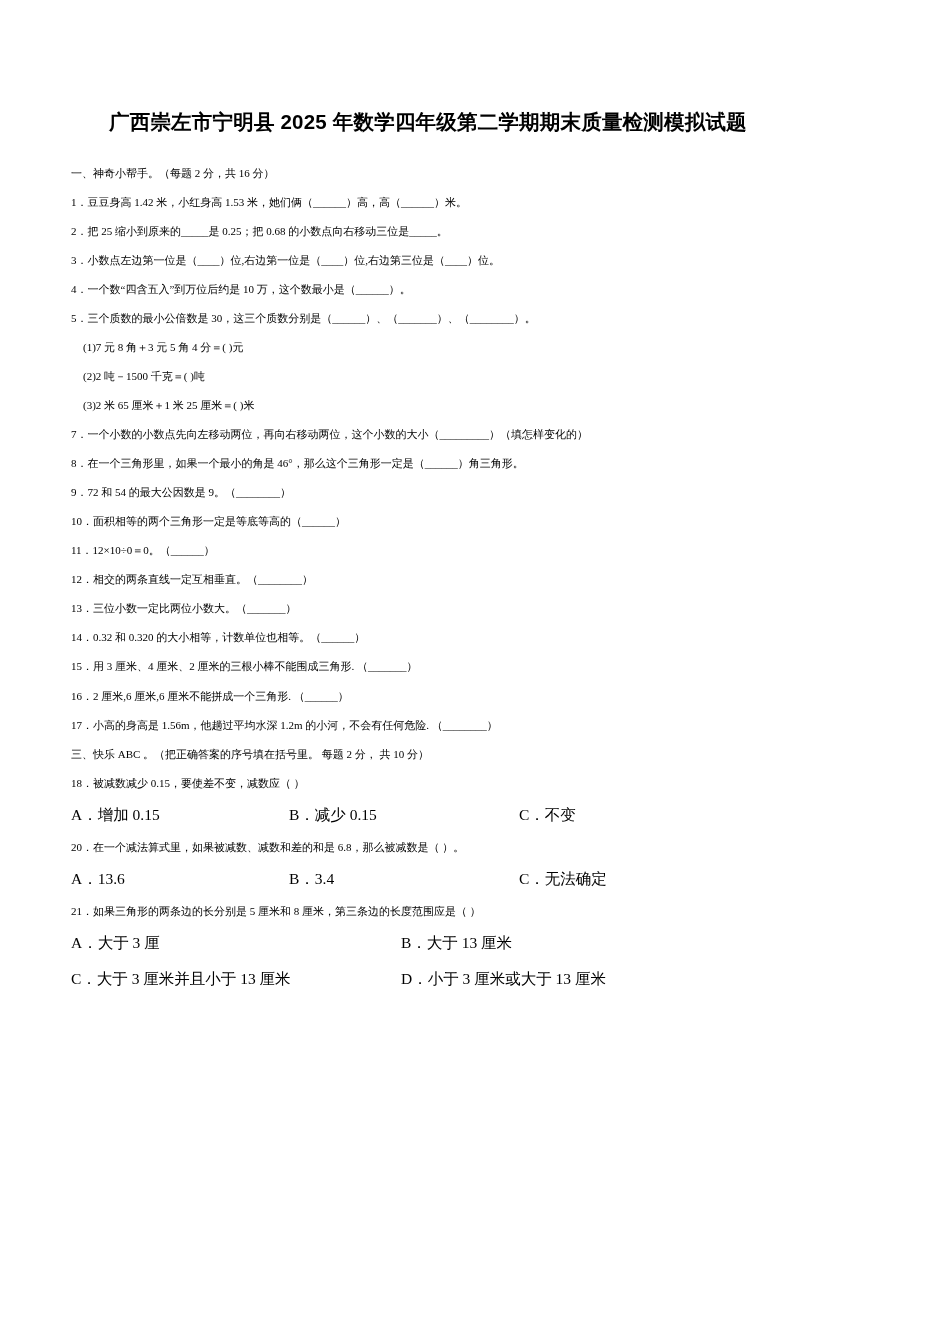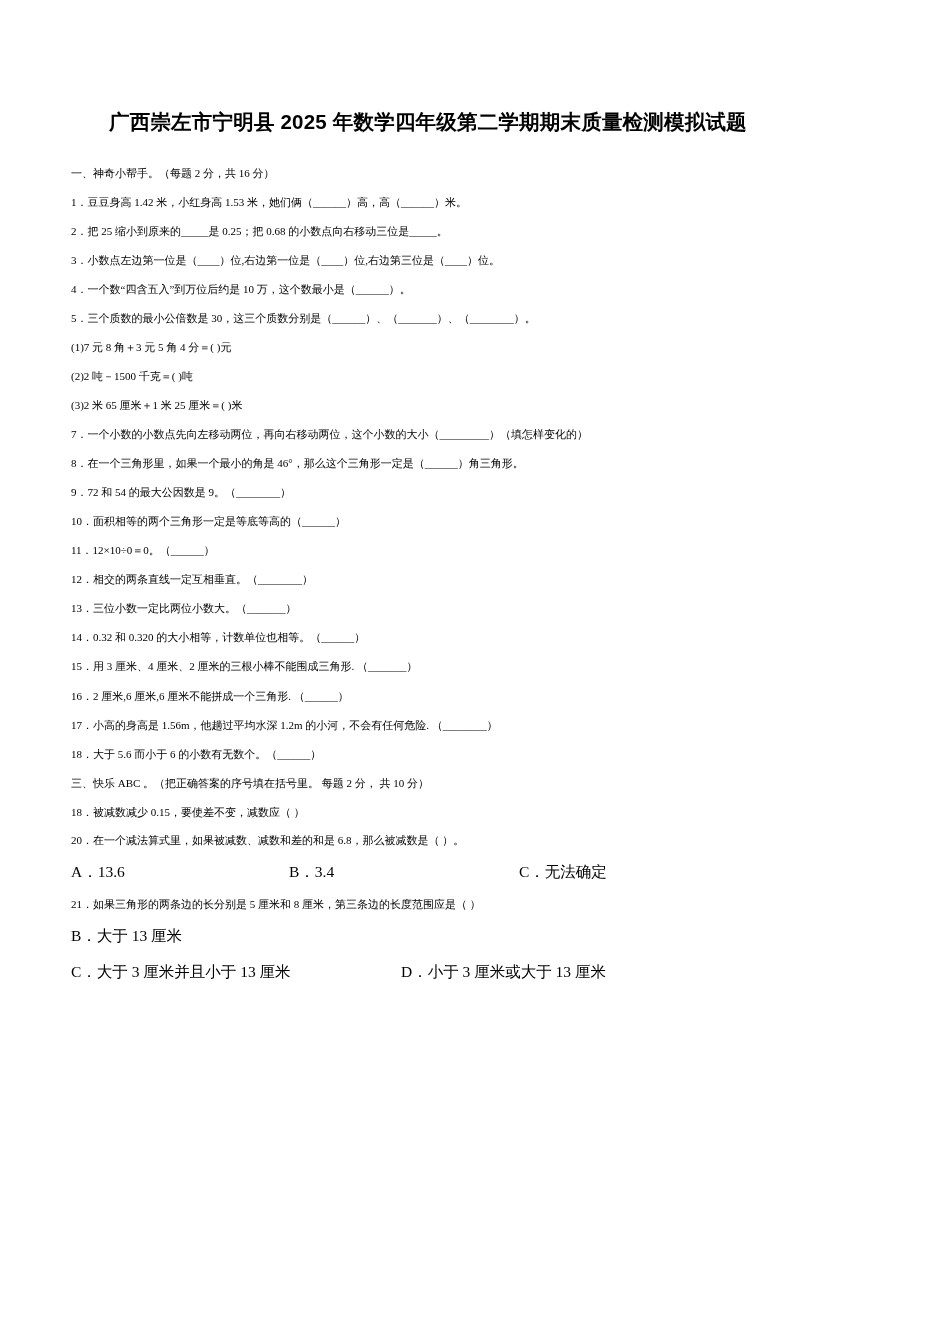--- a/index.html
+++ b/index.html
@@ -39,21 +39,21 @@
     margin: 0 0 12px 0;
     font-family: "Liberation Serif", "DejaVu Serif", serif;
   }
   .line.section {
     margin-top: 6px;
   }
   .line.tight {
     margin-bottom: 11px;
   }
   .indent-sub {
-    margin-left: 0px;
+    margin-left: 12px;
   }
   .choices {
     display: flex;
     font-size: 15.5px;
     line-height: 1.55;
     margin: 0 0 12px 0;
   }
   .choices.three > div:nth-child(1) { width: 218px; }
   .choices.three > div:nth-child(2) { width: 230px; }
   .choices.three > div:nth-child(3) { width: auto; }
@@ -83,35 +83,40 @@
 
     <p class="line">9．72 和 54 的最大公因数是 9。（________）</p>
     <p class="line">10．面积相等的两个三角形一定是等底等高的（______）</p>
     <p class="line">11．12×10÷0＝0。（______）</p>
     <p class="line">12．相交的两条直线一定互相垂直。（________）</p>
     <p class="line">13．三位小数一定比两位小数大。（_______）</p>
     <p class="line">14．0.32 和 0.320 的大小相等，计数单位也相等。（______）</p>
     <p class="line">15．用 3 厘米、4 厘米、2 厘米的三根小棒不能围成三角形.        （_______）</p>
     <p class="line">16．2 厘米,6 厘米,6 厘米不能拼成一个三角形.    （______）</p>
     <p class="line">17．小高的身高是 1.56m，他趟过平均水深 1.2m 的小河，不会有任何危险.  （________）</p>
-    <p class="line">18．大于 5.6 而小于 6 的小数有无数个。（______）</p>
 
     <p class="line section">三、快乐 ABC 。（把正确答案的序号填在括号里。 每题 2 分， 共 10 分）</p>
 
     <p class="line tight">18．被减数减少 0.15，要使差不变，减数应（  ）</p>
+    <div class="choices three">
+      <div>A．增加 0.15</div>
+      <div>B．减少 0.15</div>
+      <div>C．不变</div>
+    </div>
 
     <p class="line tight">20．在一个减法算式里，如果被减数、减数和差的和是 6.8，那么被减数是（    ）。</p>
     <div class="choices three">
       <div>A．13.6</div>
       <div>B．3.4</div>
       <div>C．无法确定</div>
     </div>
 
     <p class="line tight">21．如果三角形的两条边的长分别是 5 厘米和 8 厘米，第三条边的长度范围应是（ ）</p>
     <div class="choices two">
+      <div>A．大于 3 厘</div>
       <div>B．大于 13 厘米</div>
     </div>
     <div class="choices two">
       <div>C．大于 3 厘米并且小于 13 厘米</div>
       <div>D．小于 3 厘米或大于 13 厘米</div>
     </div>
 
   </div>
 </div>
 

